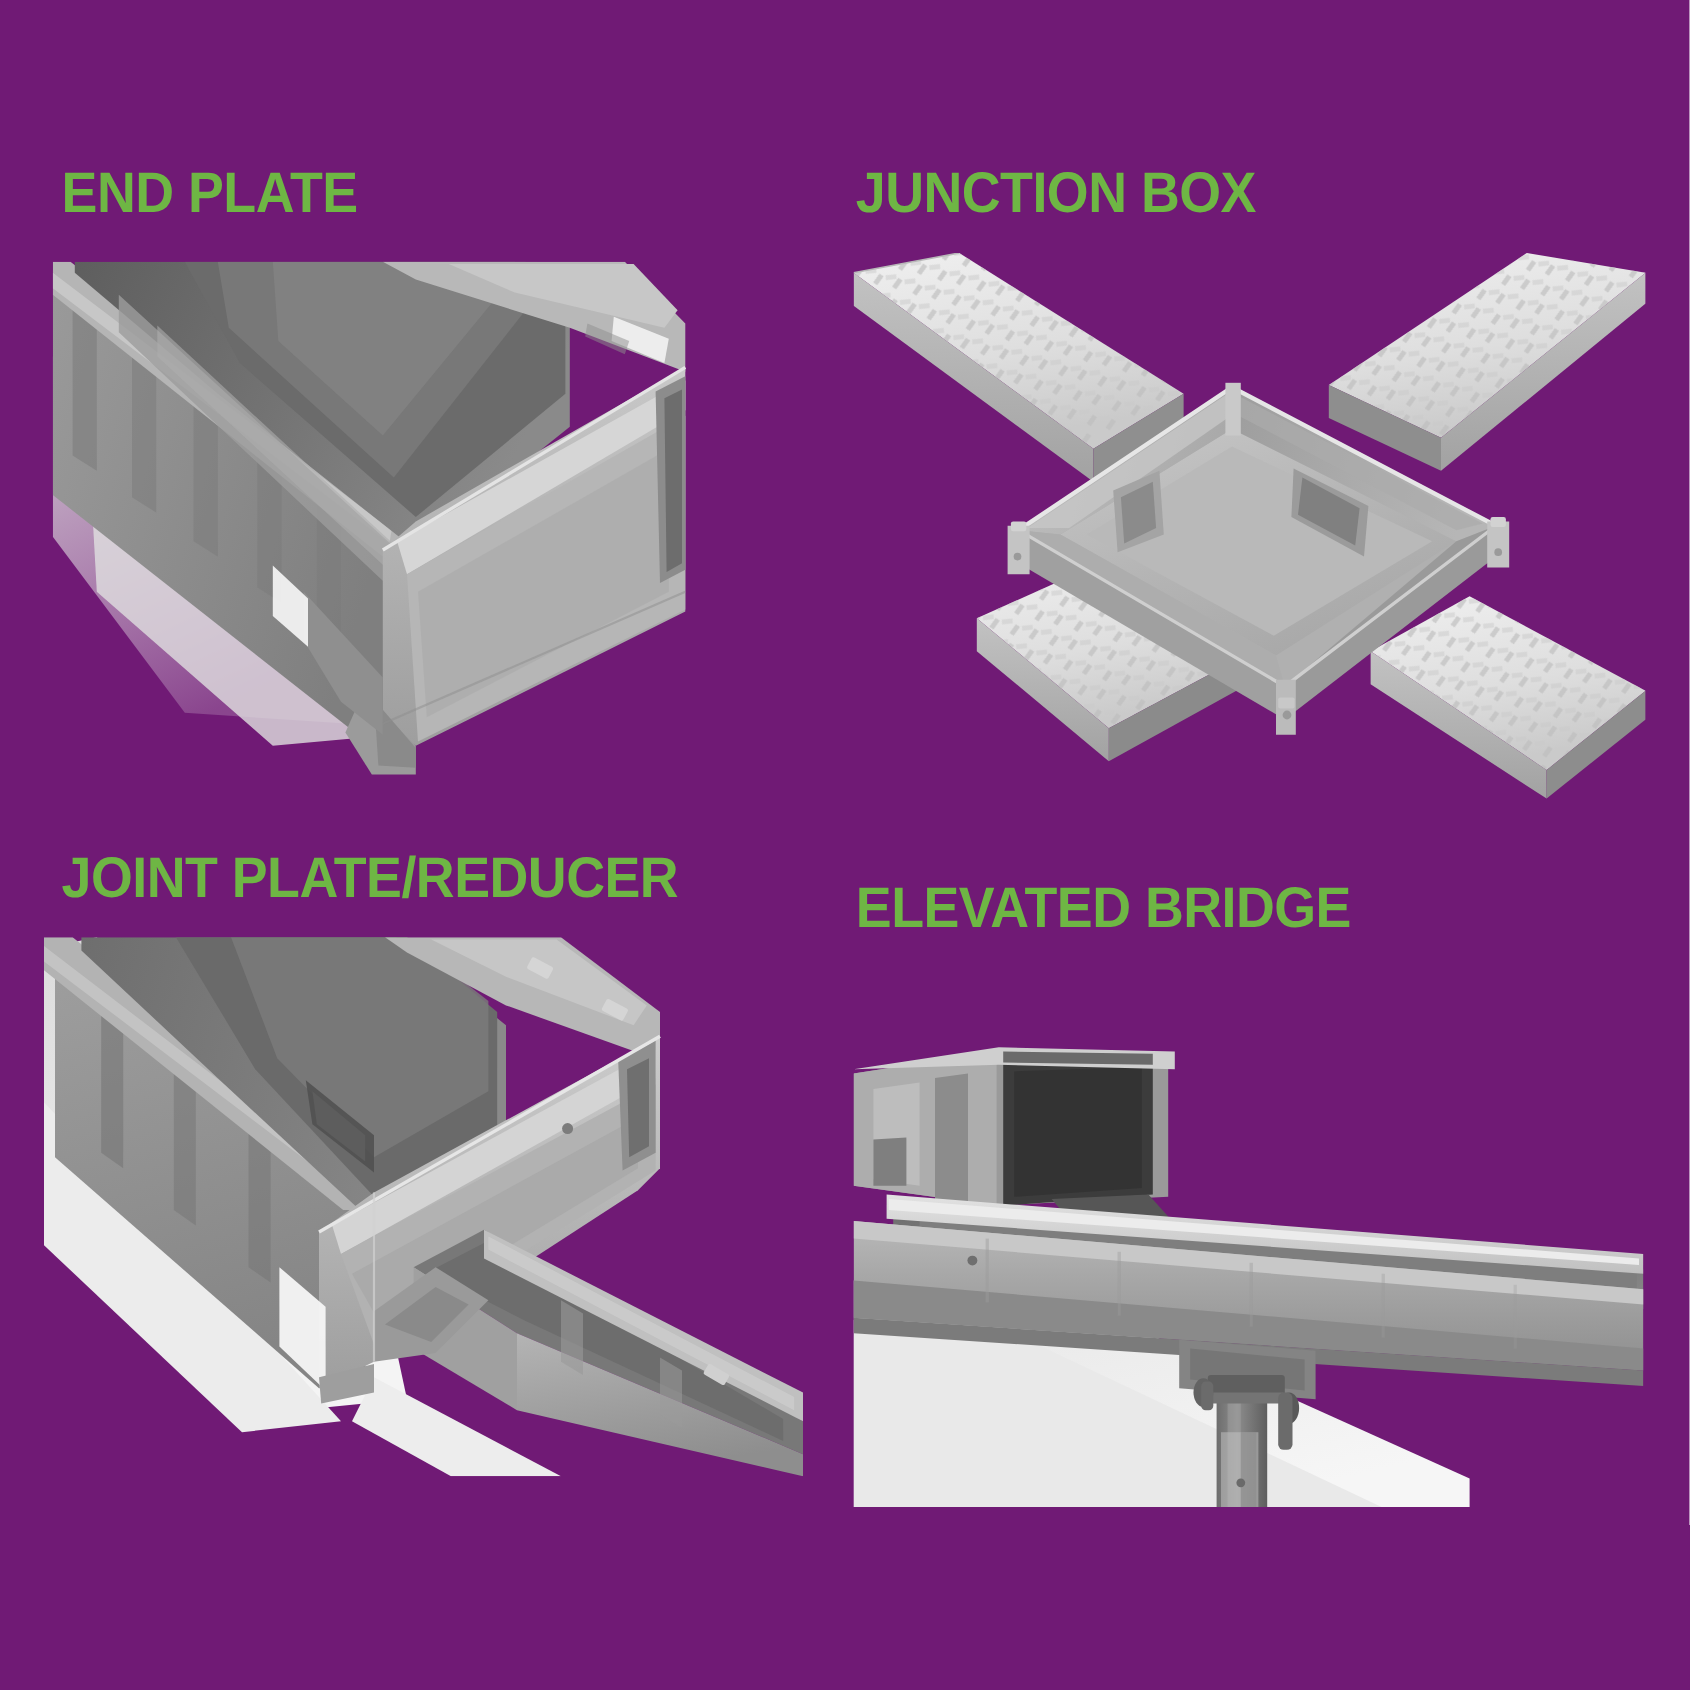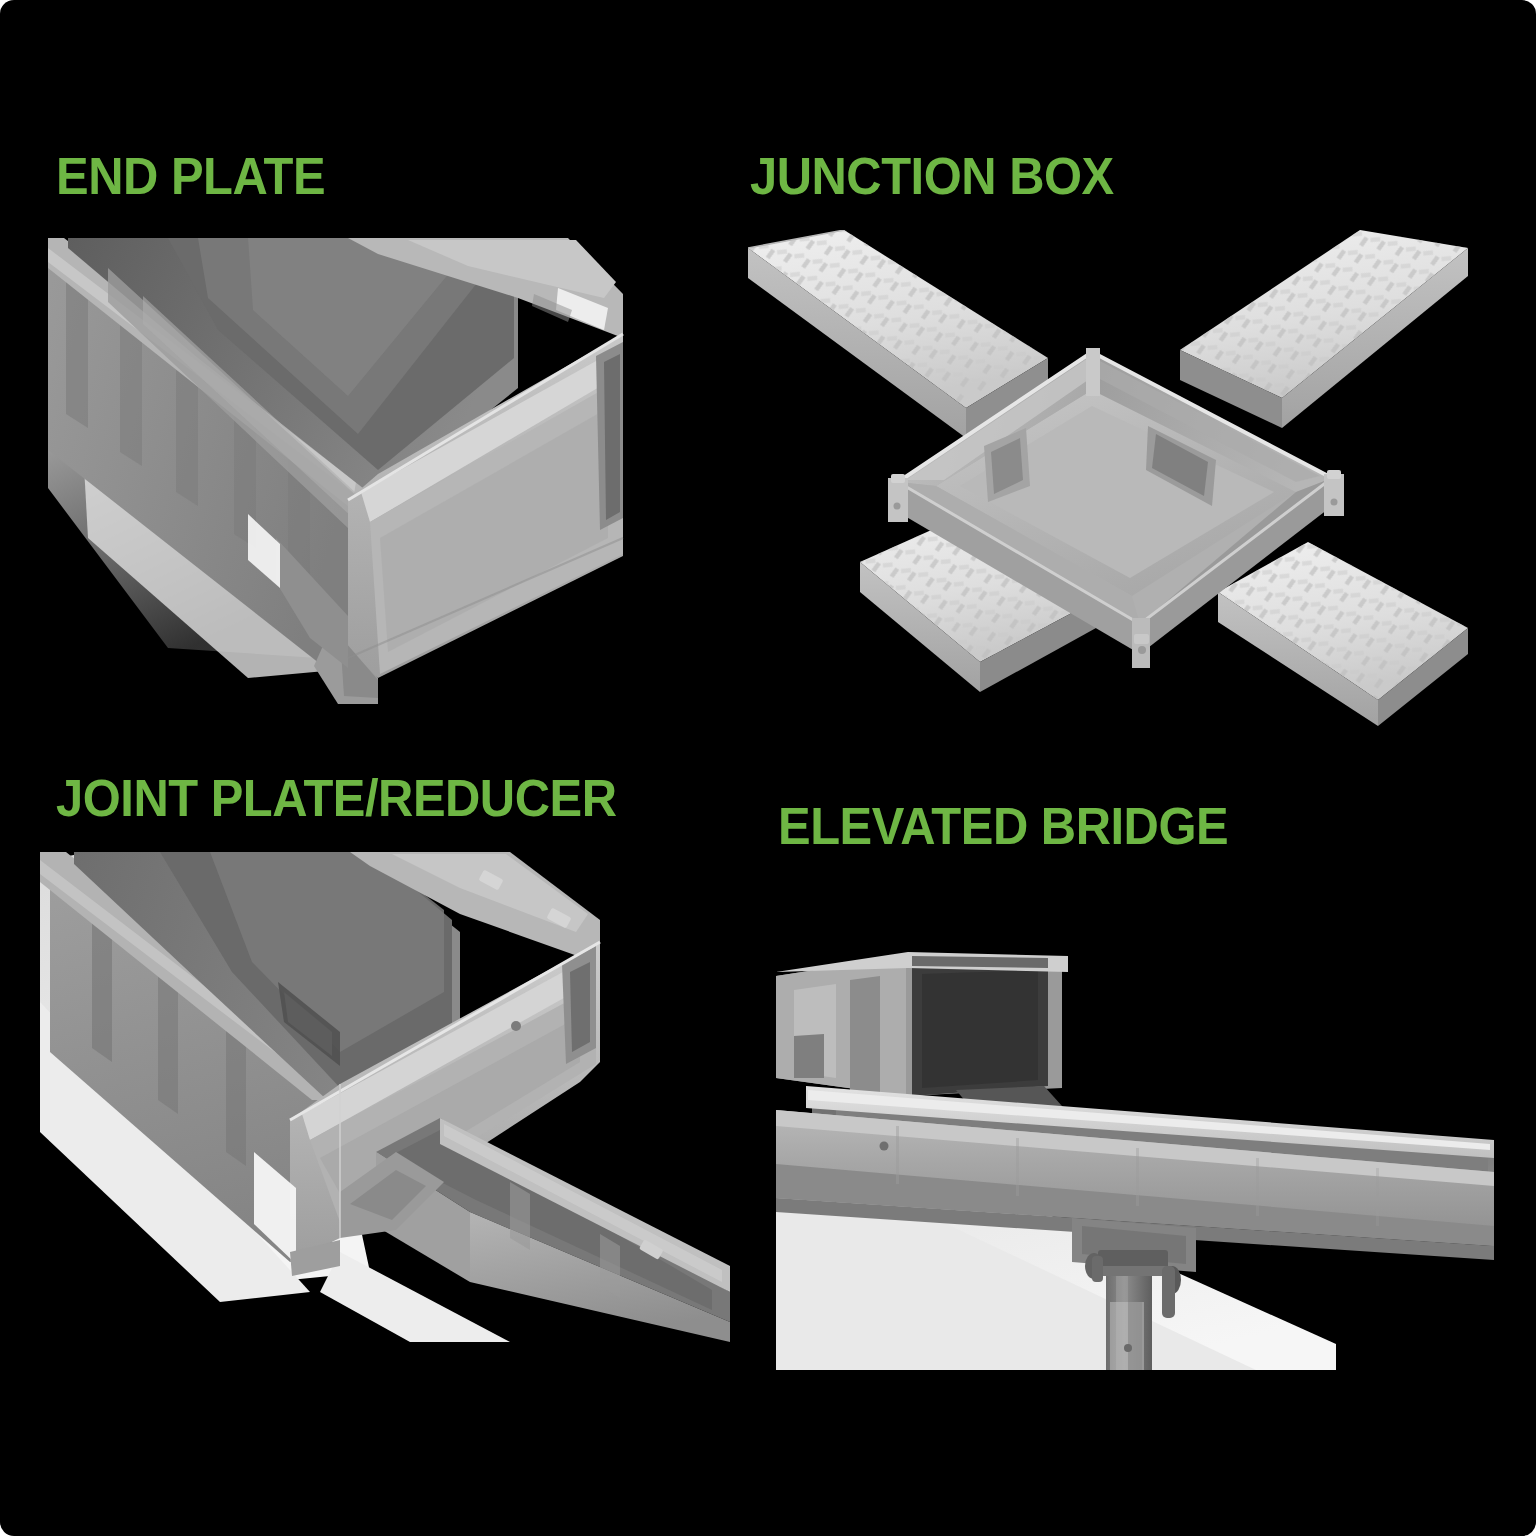--- a/index.html
+++ b/index.html
@@ -10,43 +10,42 @@
   body {
     width: 1536px;
     height: 1536px;
     font-family: "Liberation Sans", sans-serif;
     overflow: hidden;
   }
   #page {
     position: relative;
     width: 1536px;
     height: 1536px;
-    background: #000000;
-    border-radius: 14px;
+    background: #701a75;
   }
   .cell {
     position: absolute;
   }
   .cell-title {
     font-family: "Liberation Sans", sans-serif;
     font-weight: bold;
     font-size: 52px;
     letter-spacing: -0.5px;
     line-height: 1;
     white-space: nowrap;
     transform: scaleX(0.94);
     transform-origin: left center;
   }
   .photo {
     position: absolute;
     display: block;
   }
   
   #cell-end-plate       { left: 0px;   top: 150px; width: 768px;  height: 620px; }
-  #cell-junction-box    { left: 740px; top: 150px; width: 768px;  height: 620px; }
+  #cell-junction-box    { left: 768px; top: 150px; width: 768px;  height: 620px; }
   #cell-joint-plate     { left: 0px;   top: 772px; width: 768px;  height: 620px; }
   #cell-elevated-bridge { left: 768px; top: 800px; width: 768px;  height: 620px; text-align: center; }
 
   #title-end-plate       { position:absolute; left: 56px;  top: 0px; }
   #title-junction-box    { position:absolute; left: 10px;  top: 0px; }
   #title-joint-plate     { position:absolute; left: 56px;  top: 0px; }
   #title-elevated-bridge { position:absolute; left: 10px;  top: 0px; }
 
   #photo-end-plate       { left: 48px;  top: 88px; width: 600px; height: 470px; }
   #photo-junction-box    { left: 8px;   top: 80px; width: 720px; height: 500px; }

